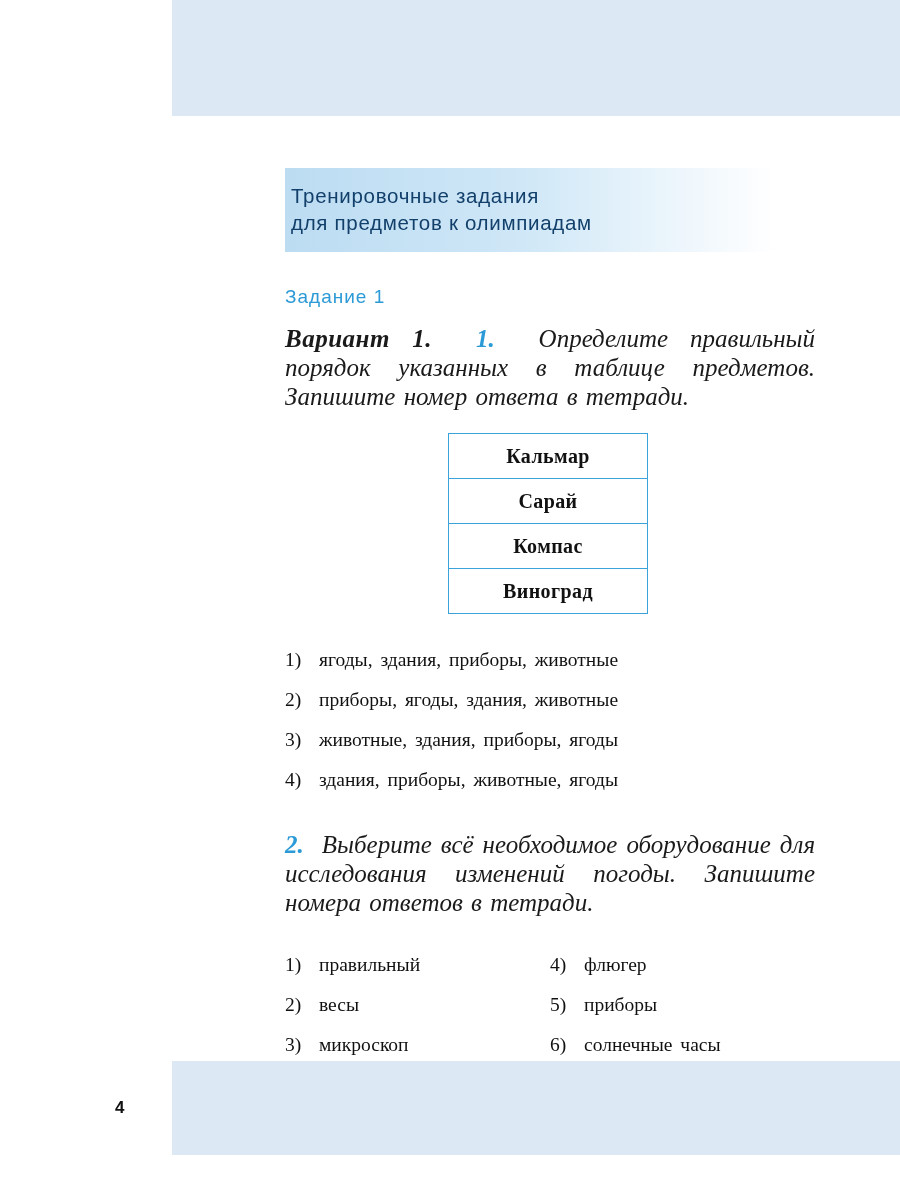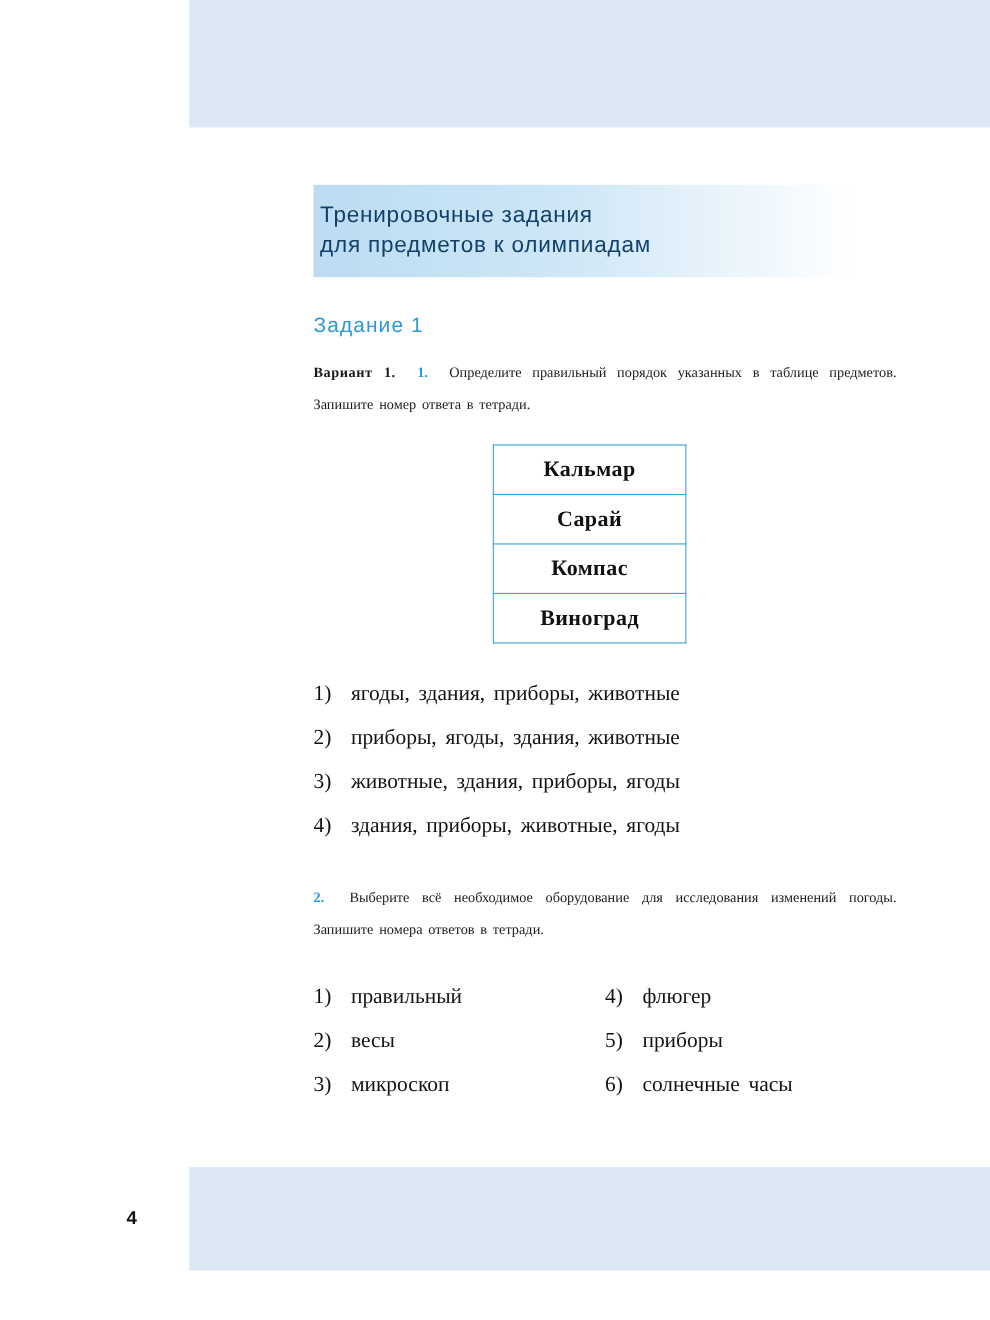--- a/index.html
+++ b/index.html
@@ -86,41 +86,42 @@
     font-family: "Liberation Sans", sans-serif;
     font-size: 19px;
     letter-spacing: 1px;
     margin-top: 34px;
     padding-right: 2px;
   }
 
   
   .para {
     font-family: "Liberation Serif", serif;
-    font-size: 13px;
+    font-size: 25px;
     line-height: 29px;
     color: #1a1a1a;
     text-align: justify;
     margin-top: 18px;
     word-spacing: 2px;
+    font-style: italic;
   }
   .para.first { margin-top: 16px; }
   .variant {
     font-weight: bold;
     letter-spacing: 0.5px;
   }
   .qnum {
     color: #2b9ad6;
     font-weight: bold;
   }
 
   
   .word-table {
     margin: 22px 0 0 163px;
-    width: 176px;
+    width: 200px;
     border-collapse: collapse;
   }
   .word-table td {
     border: 1.6px solid #3aa3da;
     text-align: center;
     font-family: "Liberation Serif", serif;
     font-weight: bold;
     font-size: 20px;
     color: #111111;
     height: 42px;

